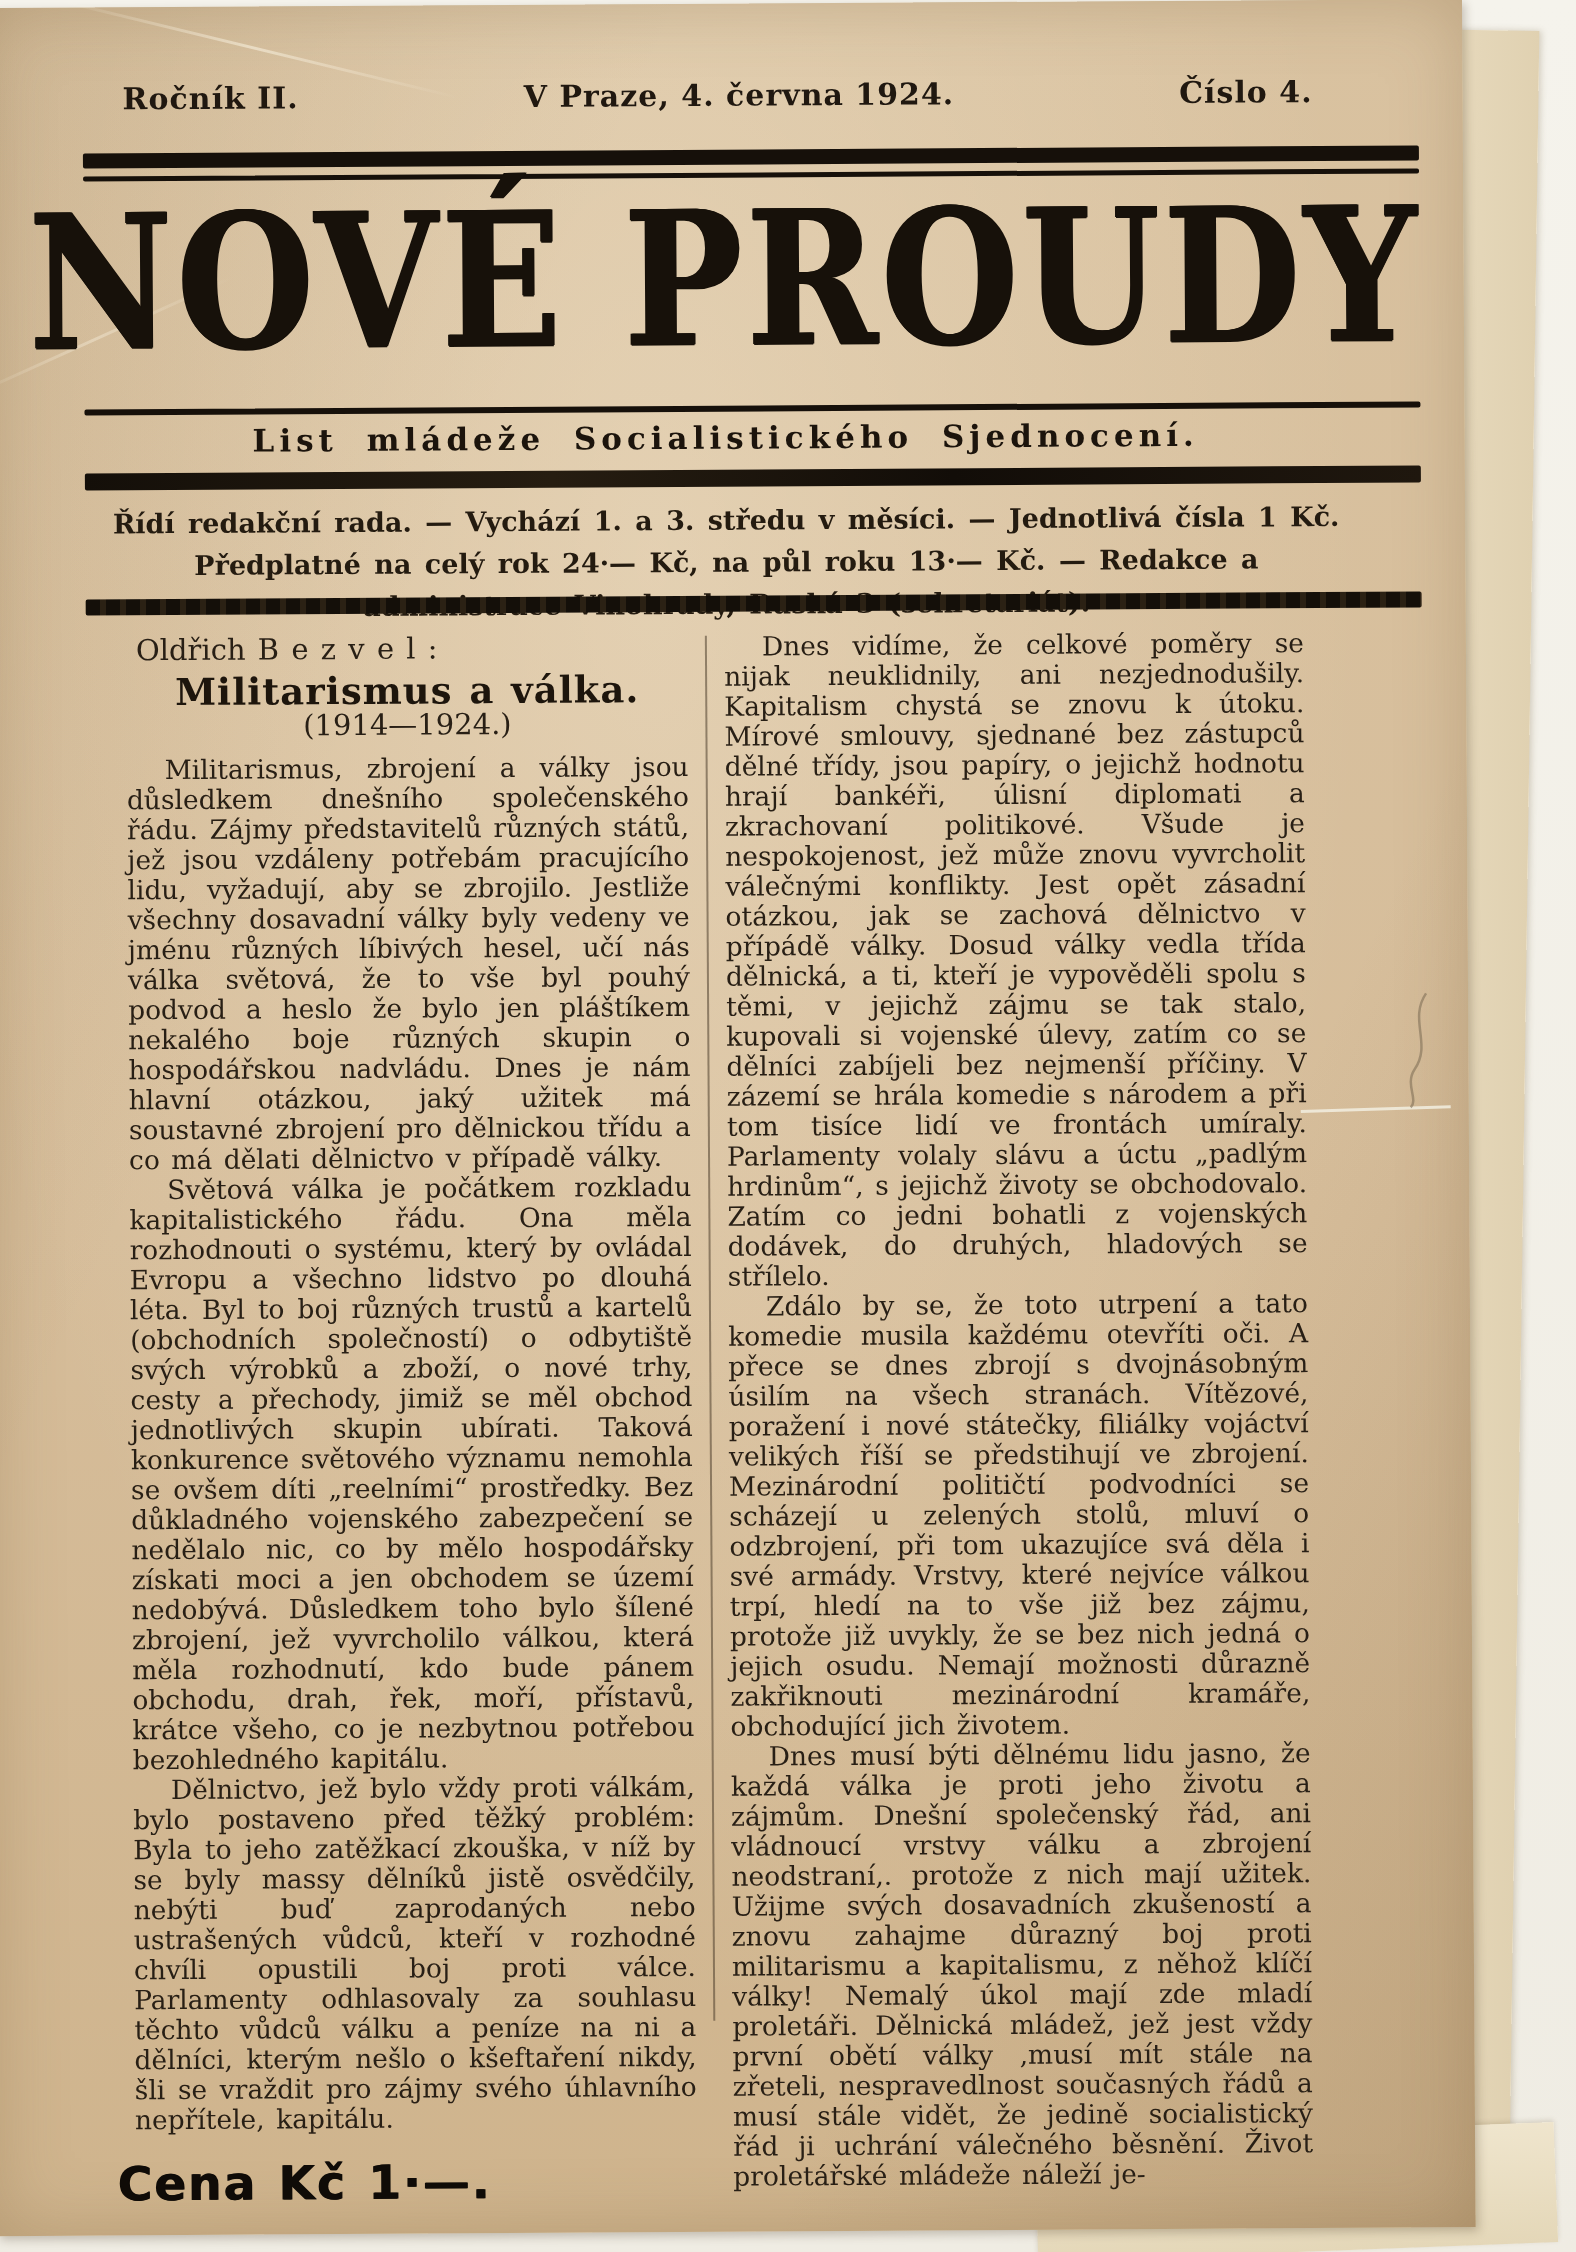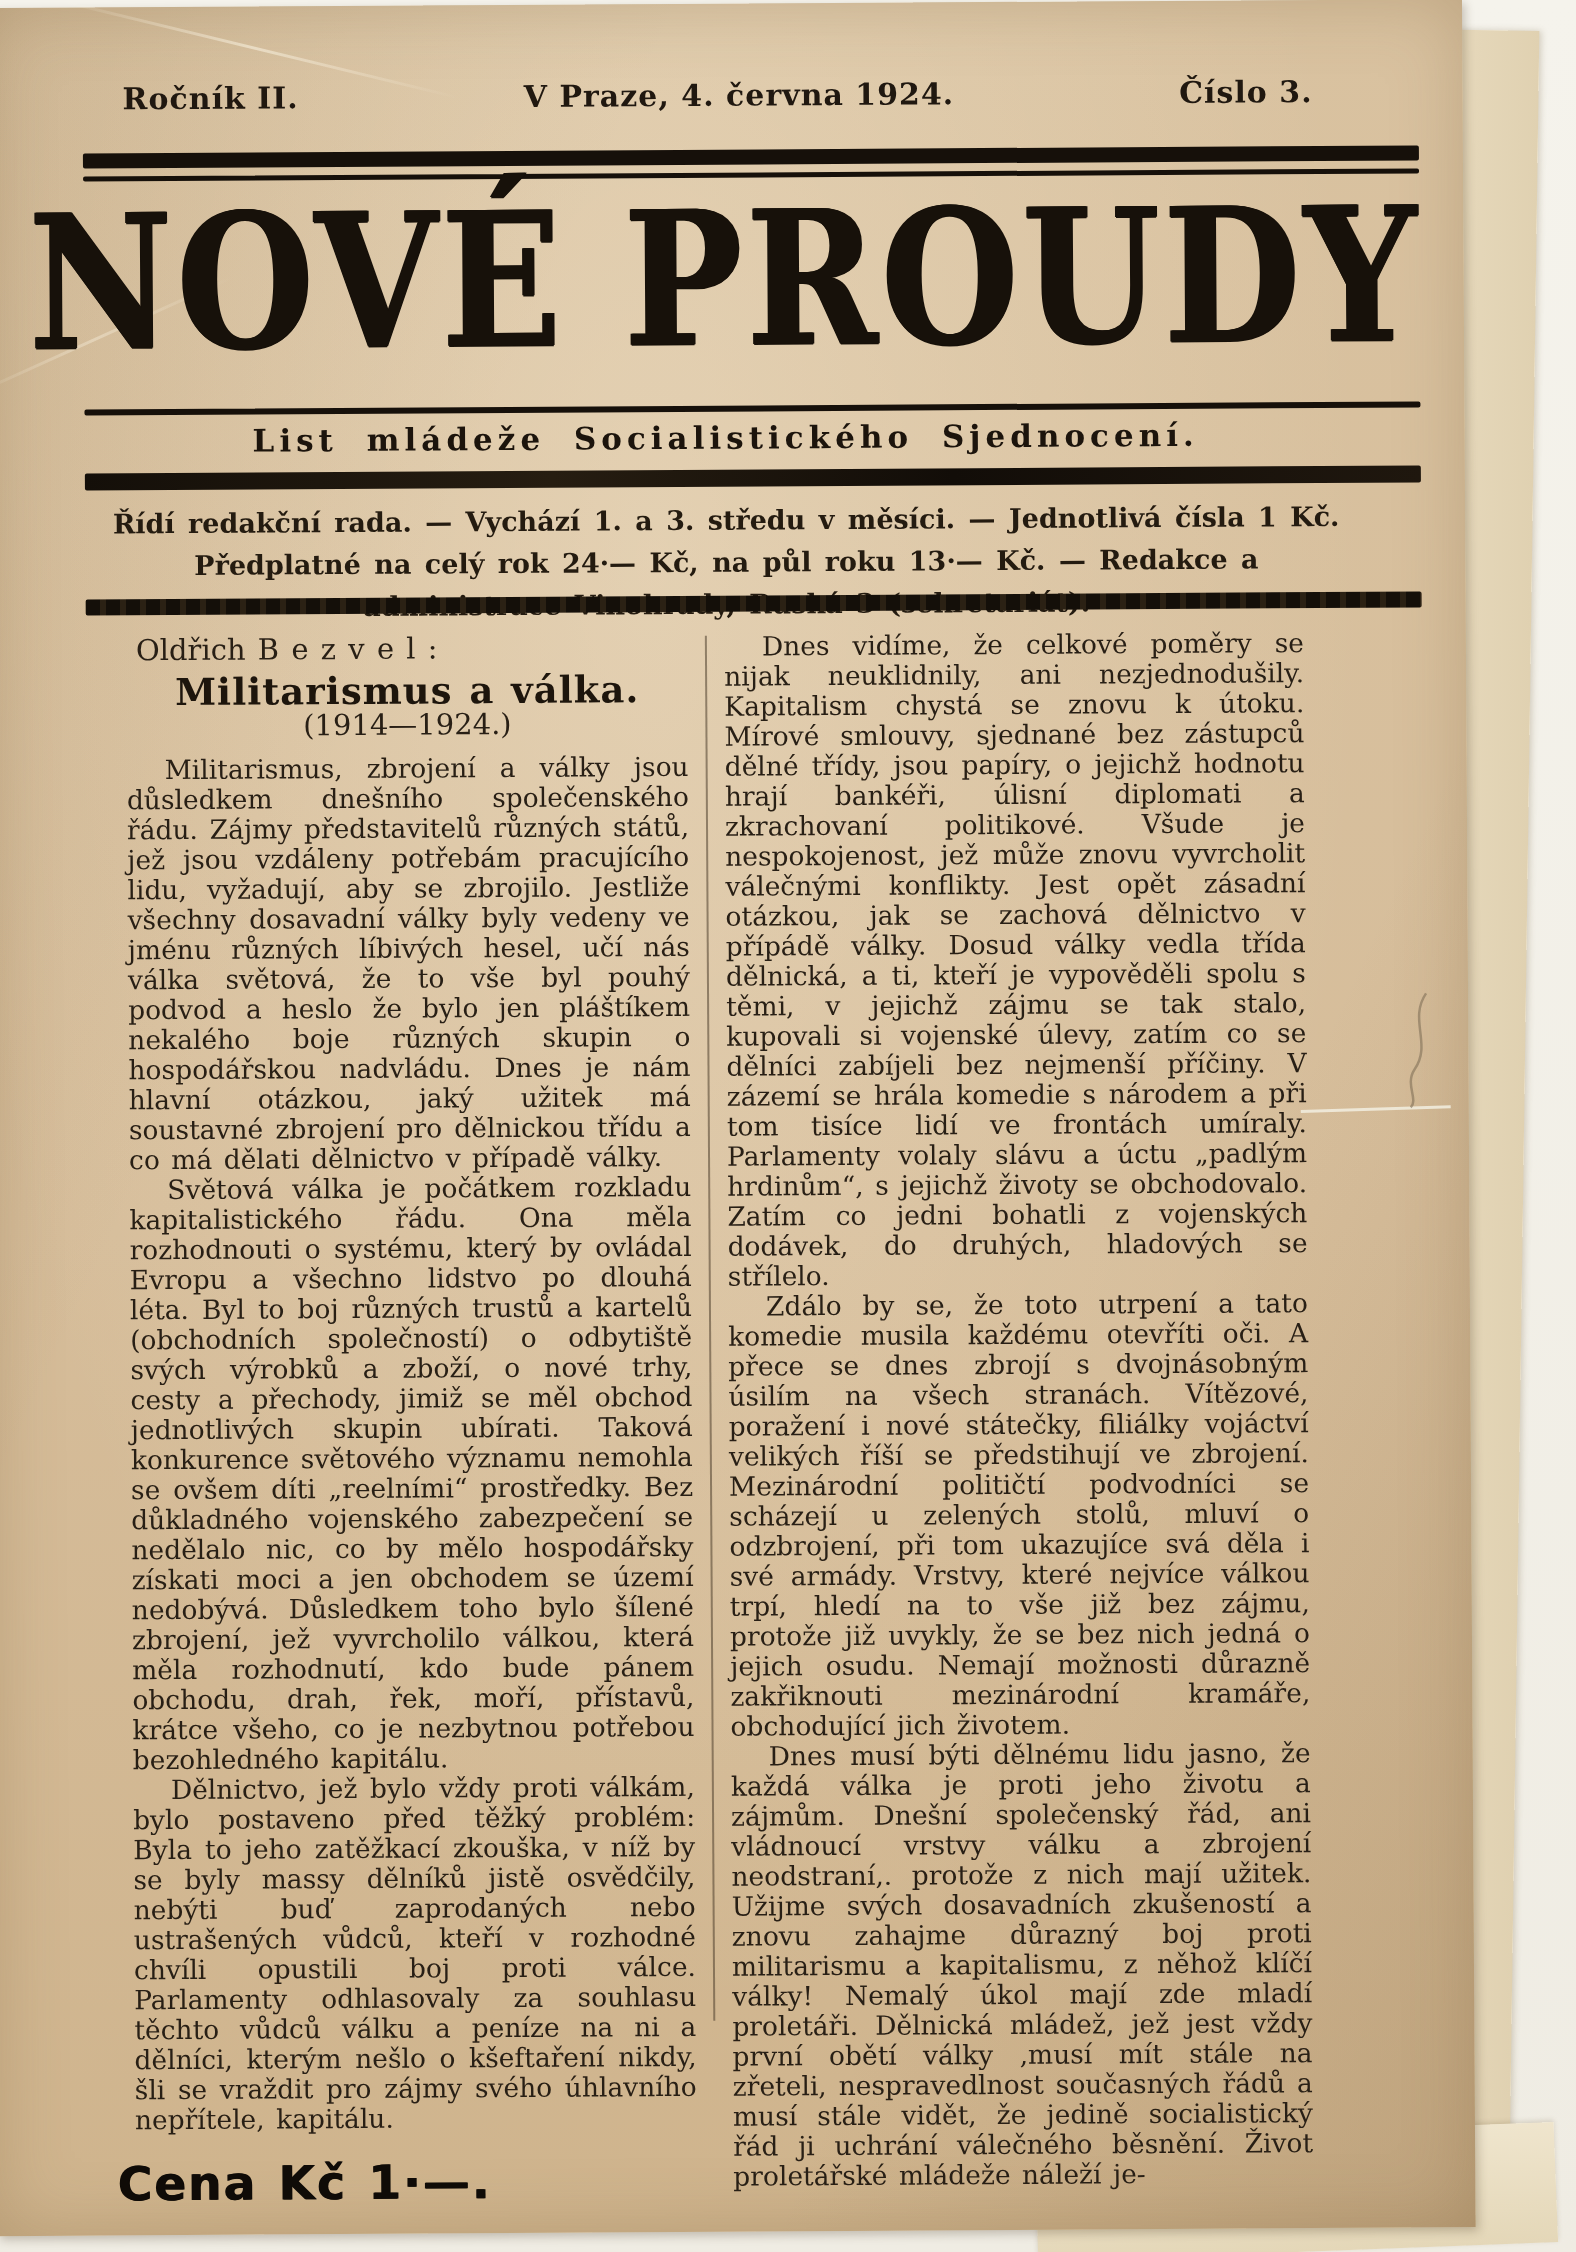--- a/index.html
+++ b/index.html
@@ -99,21 +99,21 @@
   <div class="crease crease-1"></div>
   <div class="crease crease-2"></div>
   <div class="scratch"></div>
   <svg class="pen-squiggle" width="50" height="120" viewBox="0 0 50 120">
     <path d="M38 4 C 20 30, 44 55, 26 80 C 16 95, 30 110, 22 118" fill="none" stroke="#7a6a52" stroke-width="2.5"></path>
   </svg>
 
   <header class="issue-line">
     <span>Ročník II.</span>
     <span>V Praze, 4. června 1924.</span>
-    <span>Číslo 3.</span>
+    <span>Číslo 4.</span>
   </header>
 
   <div class="rule rule-thick-top"></div>
   <div class="rule rule-thin-top"></div>
 
   <h1 class="masthead">NOVÉ PROUDY</h1>
 
   <div class="rule rule-masthead"></div>
   <div class="subtitle">List mládeže Socialistického Sjednocení.</div>
 

